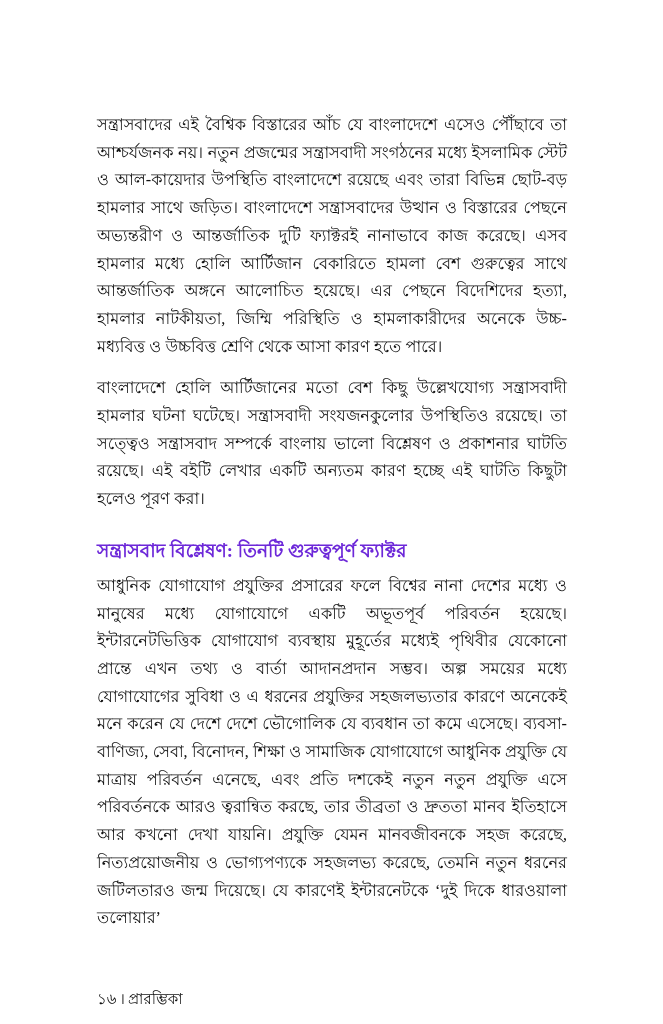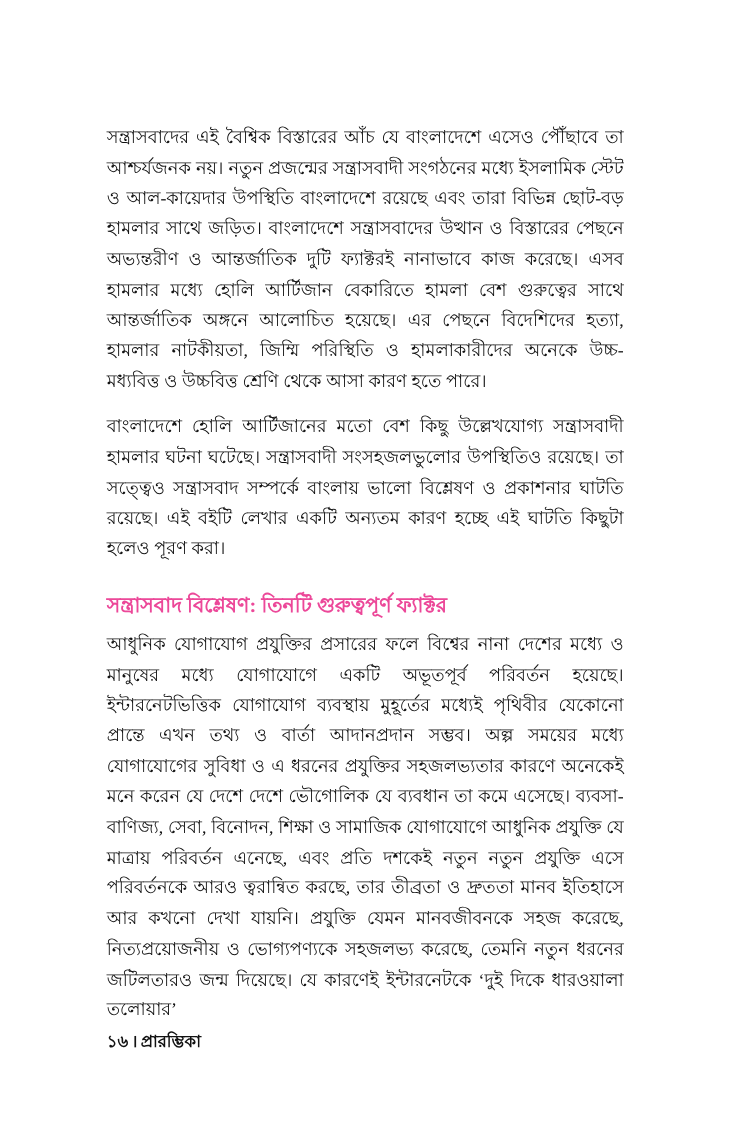--- a/index.html
+++ b/index.html
@@ -50,34 +50,34 @@
     margin-bottom: 0;
   }
 
   h2.section-heading {
     margin: 24px 0 9px 0;
     padding: 0;
     font-size: 18.6px;
     line-height: 26px;
     font-weight: 700;
     text-align: left;
-    color: #ec4899;
+    color: #6d28d9;
     letter-spacing: 0px;
   }
 
   .footer {
     position: absolute;
     left: 97px;
-    top: 938px;
+    top: 989px;
     width: 470px;
     font-size: 15px;
     line-height: 20px;
     color: #121212;
     text-align: left;
-    font-weight: 700;
+    font-weight: 400;
   }
 
   .footer .folio-num {
     display: inline;
   }
 
   .footer .folio-sep {
     display: inline;
     padding: 0 3px;
   }
@@ -88,21 +88,21 @@
 </style>
 </head>
 <body>
 
 <div class="page">
 
   <div class="text-block">
 
     <p class="para">সন্ত্রাসবাদের এই বৈশ্বিক বিস্তারের আঁচ যে বাংলাদেশে এসেও পৌঁছাবে তা আশ্চর্যজনক নয়। নতুন প্রজন্মের সন্ত্রাসবাদী সংগঠনের মধ্যে ইসলামিক স্টেট ও আল-কায়েদার উপস্থিতি বাংলাদেশে রয়েছে এবং তারা বিভিন্ন ছোট-বড় হামলার সাথে জড়িত। বাংলাদেশে সন্ত্রাসবাদের উত্থান ও বিস্তারের পেছনে অভ্যন্তরীণ ও আন্তর্জাতিক দুটি ফ্যাক্টরই নানাভাবে কাজ করেছে। এসব হামলার মধ্যে হোলি আর্টিজান বেকারিতে হামলা বেশ গুরুত্বের সাথে আন্তর্জাতিক অঙ্গনে আলোচিত হয়েছে। এর পেছনে বিদেশিদের হত্যা, হামলার নাটকীয়তা, জিম্মি পরিস্থিতি ও হামলাকারীদের অনেকে উচ্চ-মধ্যবিত্ত ও উচ্চবিত্ত শ্রেণি থেকে আসা কারণ হতে পারে।</p>
 
-    <p class="para">বাংলাদেশে হোলি আর্টিজানের মতো বেশ কিছু উল্লেখযোগ্য সন্ত্রাসবাদী হামলার ঘটনা ঘটেছে। সন্ত্রাসবাদী সংসহজলভুলোর উপস্থিতিও রয়েছে। তা সত্ত্বেও সন্ত্রাসবাদ সম্পর্কে বাংলায় ভালো বিশ্লেষণ ও প্রকাশনার ঘাটতি রয়েছে। এই বইটি লেখার একটি অন্যতম কারণ হচ্ছে এই ঘাটতি কিছুটা হলেও পূরণ করা।</p>
+    <p class="para">বাংলাদেশে হোলি আর্টিজানের মতো বেশ কিছু উল্লেখযোগ্য সন্ত্রাসবাদী হামলার ঘটনা ঘটেছে। সন্ত্রাসবাদী সংযজনকুলোর উপস্থিতিও রয়েছে। তা সত্ত্বেও সন্ত্রাসবাদ সম্পর্কে বাংলায় ভালো বিশ্লেষণ ও প্রকাশনার ঘাটতি রয়েছে। এই বইটি লেখার একটি অন্যতম কারণ হচ্ছে এই ঘাটতি কিছুটা হলেও পূরণ করা।</p>
 
     <h2 class="section-heading">সন্ত্রাসবাদ বিশ্লেষণ: তিনটি গুরুত্বপূর্ণ ফ্যাক্টর</h2>
 
 
     <p class="para">আধুনিক যোগাযোগ প্রযুক্তির প্রসারের ফলে বিশ্বের নানা দেশের মধ্যে ও মানুষের মধ্যে যোগাযোগে একটি অভূতপূর্ব পরিবর্তন হয়েছে। ইন্টারনেটভিত্তিক যোগাযোগ ব্যবস্থায় মুহূর্তের মধ্যেই পৃথিবীর যেকোনো প্রান্তে এখন তথ্য ও বার্তা আদানপ্রদান সম্ভব। অল্প সময়ের মধ্যে যোগাযোগের সুবিধা ও এ ধরনের প্রযুক্তির সহজলভ্যতার কারণে অনেকেই মনে করেন যে দেশে দেশে ভৌগোলিক যে ব্যবধান তা কমে এসেছে। ব্যবসা-বাণিজ্য, সেবা, বিনোদন, শিক্ষা ও সামাজিক যোগাযোগে আধুনিক প্রযুক্তি যে মাত্রায় পরিবর্তন এনেছে, এবং প্রতি দশকেই নতুন নতুন প্রযুক্তি এসে পরিবর্তনকে আরও ত্বরান্বিত করছে, তার তীব্রতা ও দ্রুততা মানব ইতিহাসে আর কখনো দেখা যায়নি। প্রযুক্তি যেমন মানবজীবনকে সহজ করেছে, নিত্যপ্রয়োজনীয় ও ভোগ্যপণ্যকে সহজলভ্য করেছে, তেমনি নতুন ধরনের জটিলতারও জন্ম দিয়েছে। যে কারণেই ইন্টারনেটকে ‘দুই দিকে ধারওয়ালা তলোয়ার’</p>
 
   </div>
 
   <div class="footer">
     <span class="folio-num">১৬</span><span class="folio-sep">।</span><span class="folio-title">প্রারম্ভিকা</span>

